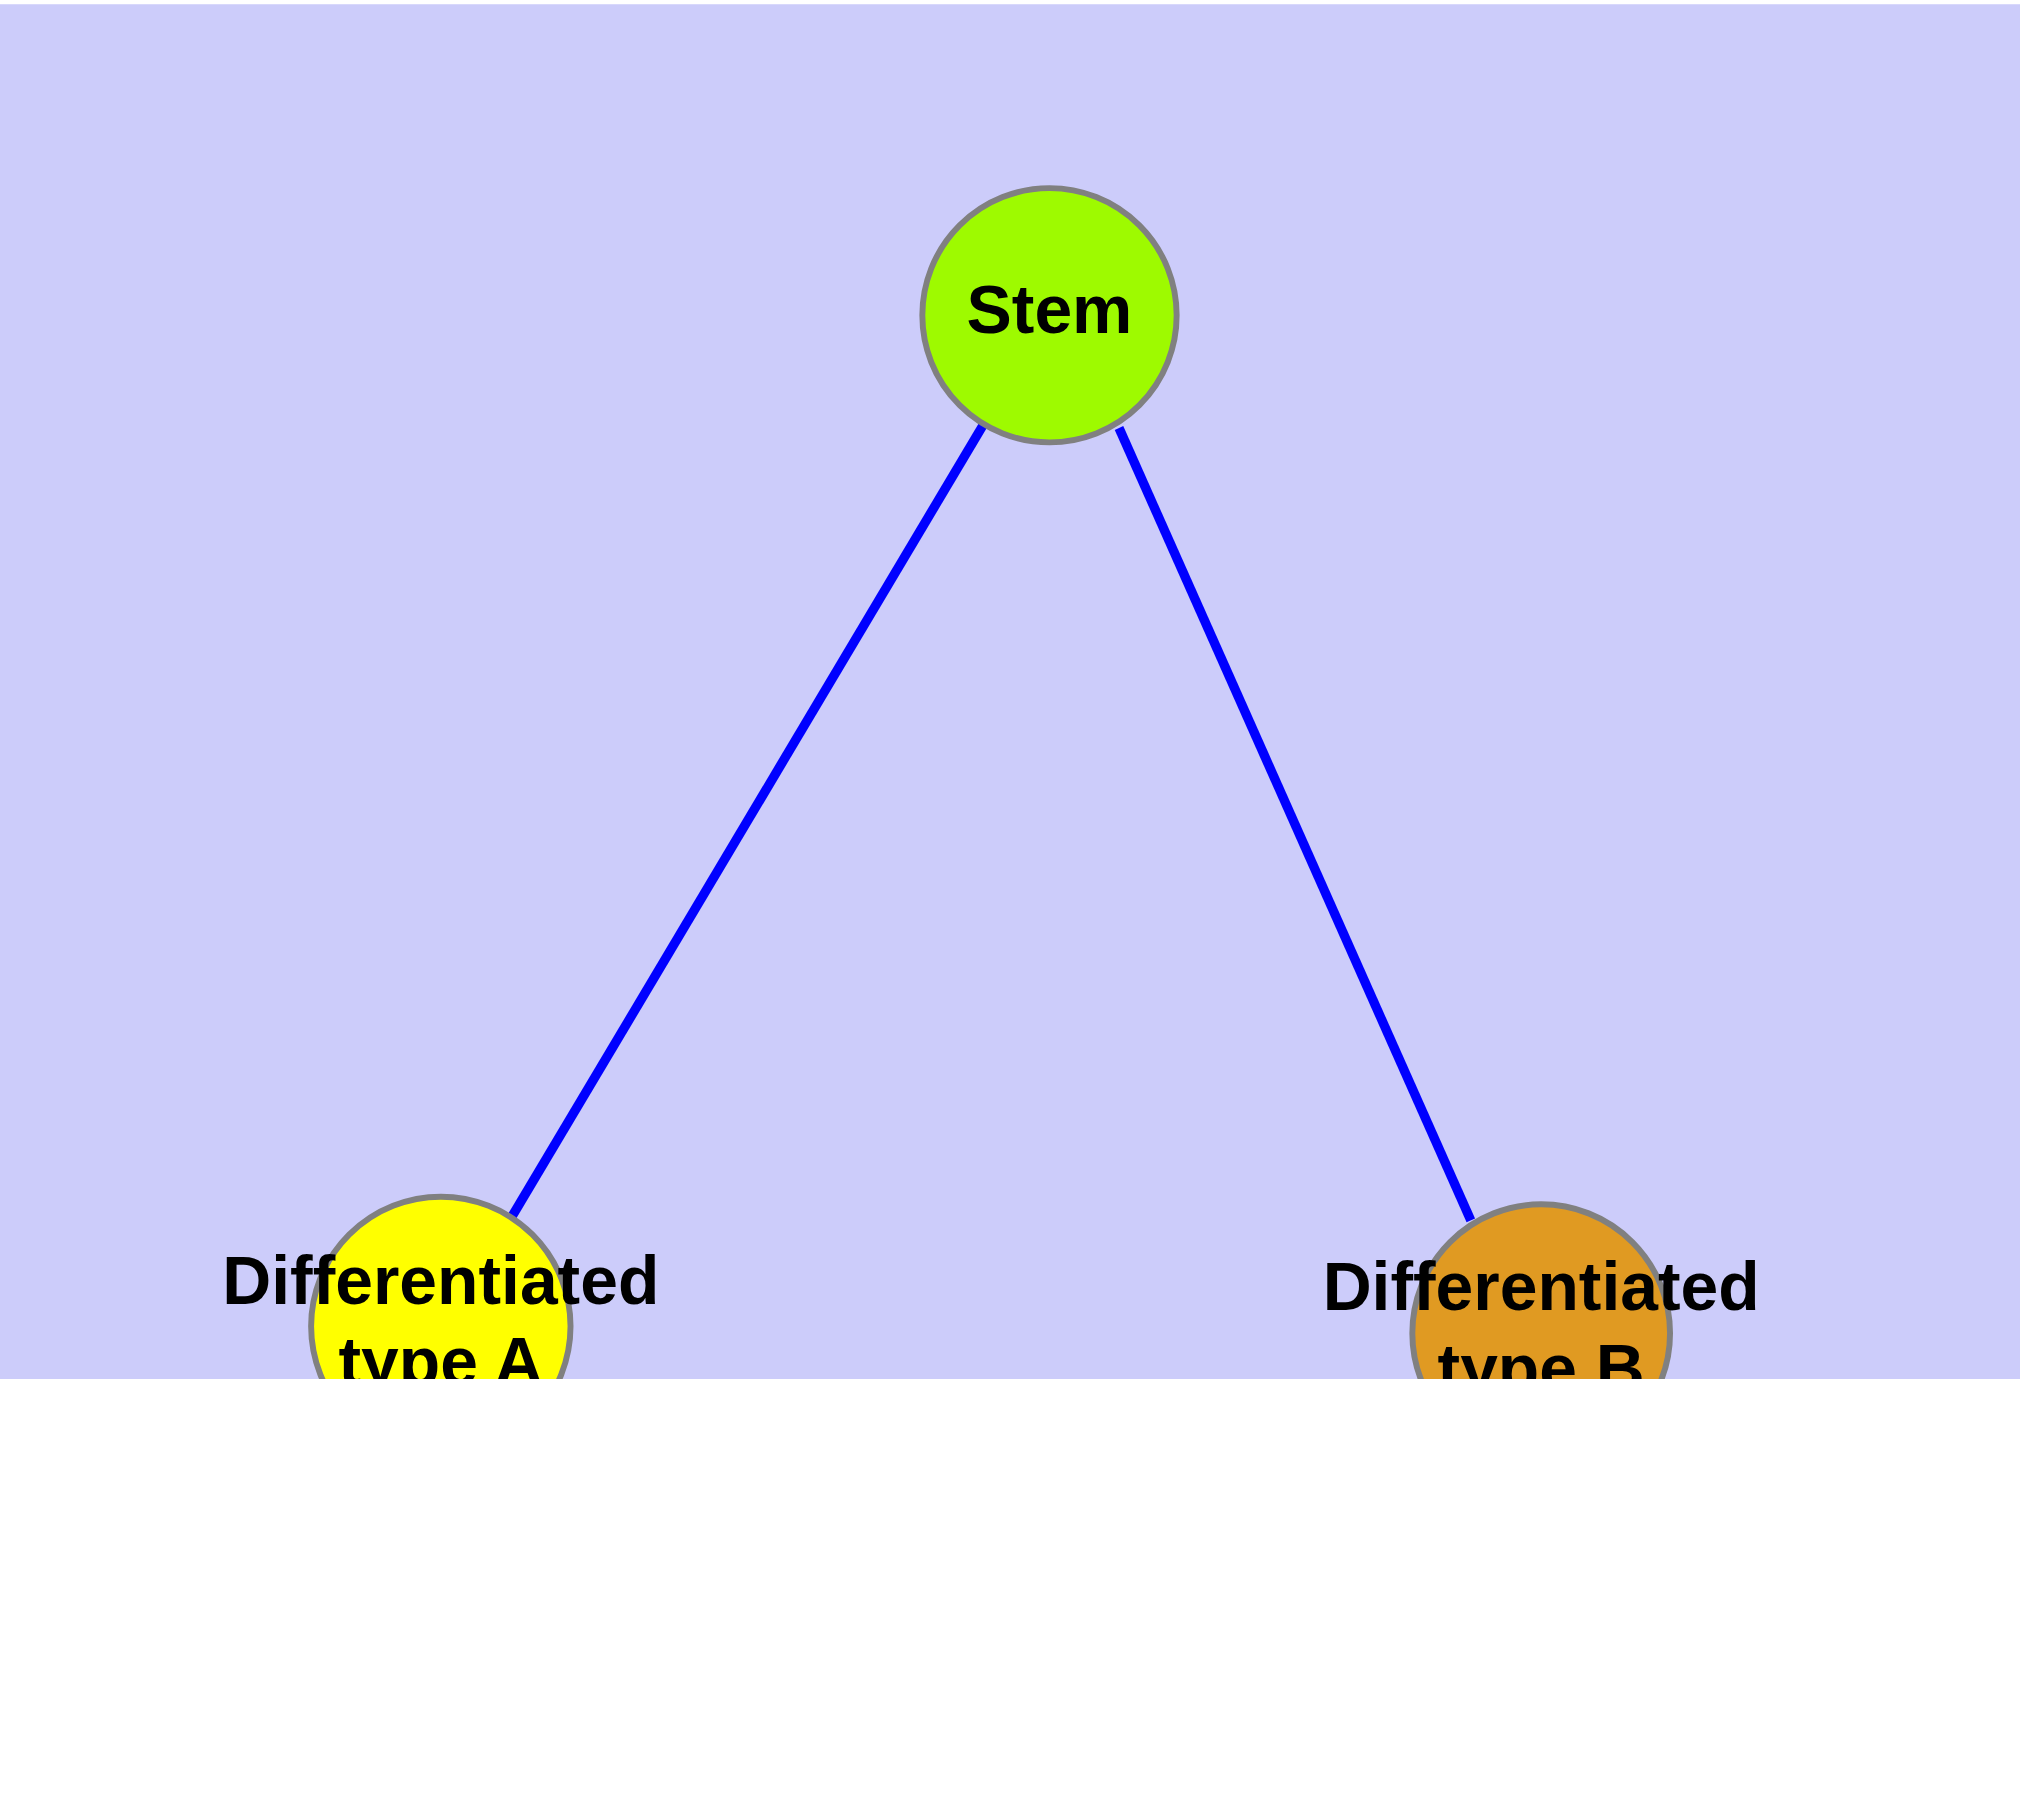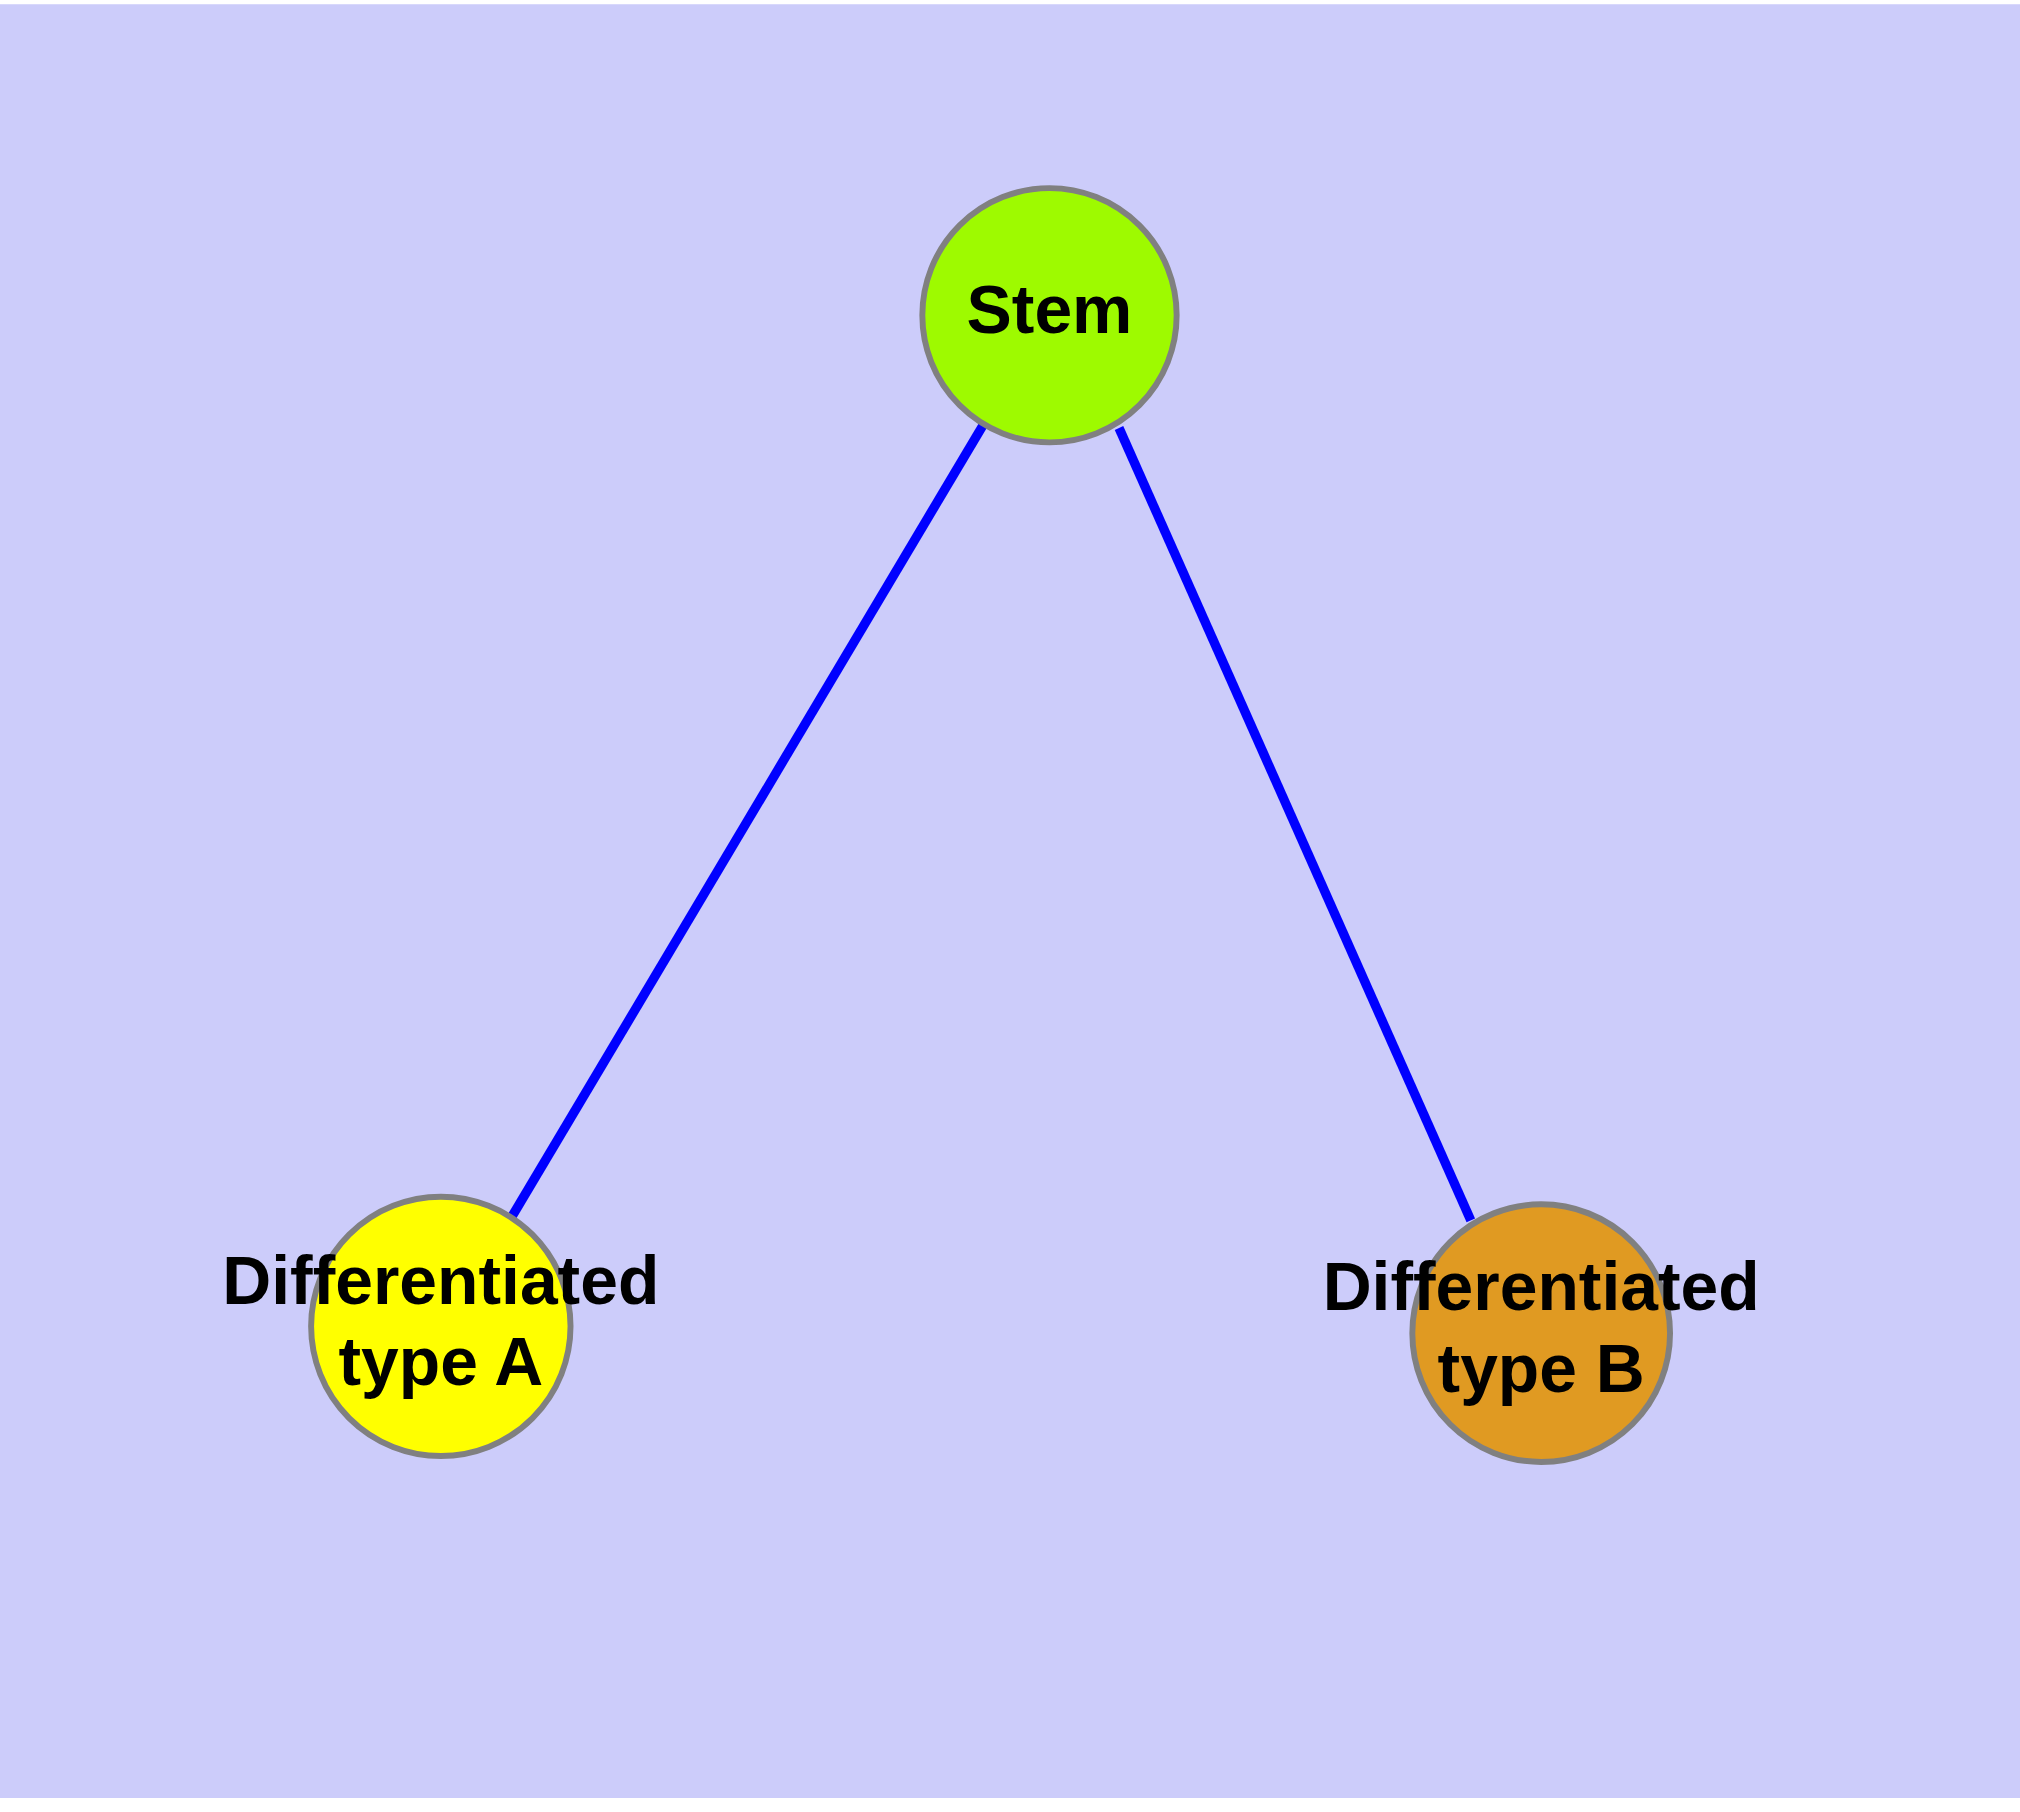--- a/index.html
+++ b/index.html
@@ -29,21 +29,21 @@
     fill: #000000;
     text-anchor: middle;
     dominant-baseline: middle;
     paint-order: normal;
     white-space: pre;
   }
 </style>
 </head>
 <body>
 
-<div id="canvas" style="width: 2021px; height: 1798px;">
+<div id="canvas" style="width: 2021px; height: 1379px;">
   <svg id="graph-svg" viewBox="0 0 2384 2138" preserveAspectRatio="none" xmlns="http://www.w3.org/2000/svg" style="width: 2021px; height: 1812px;">
 
     <rect id="bg-white-strip" x="0" y="0" width="2384" height="2138" fill="#ffffff"></rect>
 
     <rect id="bg-plot" x="0" y="5" width="2384" height="2133" fill="#ccccfa"></rect>
 
     <g id="edges-layer">
         <line x1="1160" y1="501" x2="603" y2="1437" stroke="#0000ff" stroke-width="11" stroke-linecap="butt"></line>
         <line x1="1320" y1="505" x2="1735" y2="1440" stroke="#0000ff" stroke-width="11" stroke-linecap="butt"></line>
       </g>

